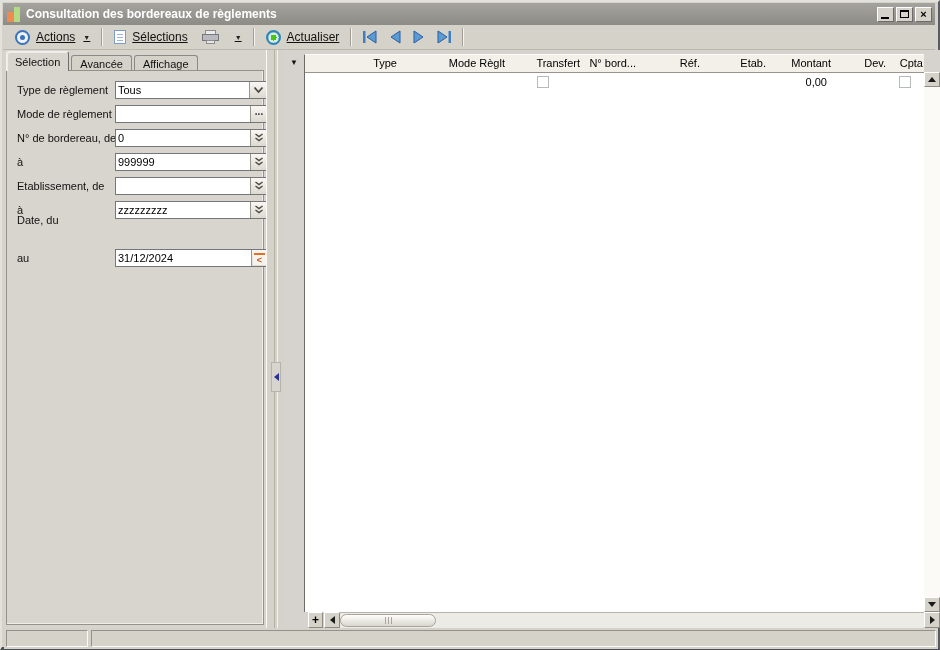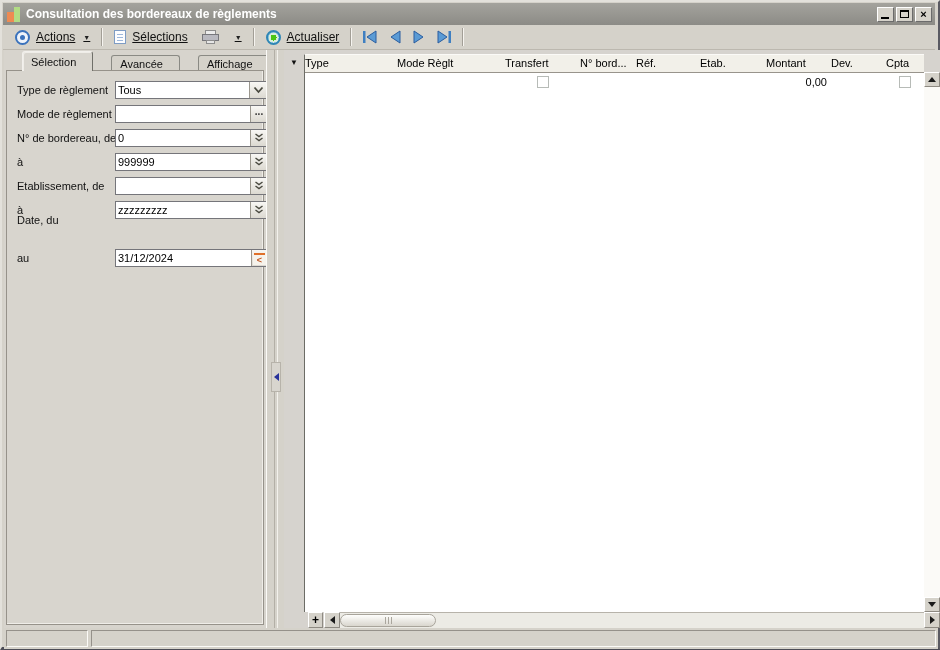--- a/index.html
+++ b/index.html
@@ -35,22 +35,22 @@
   .icon-printer { width:17px; height:14px; position:relative; }
   .icon-printer .paper { position:absolute; left:3px; top:0; width:11px; height:5px; background:#ececec; border:1px solid #8d8d8d; }
   .icon-printer .body { position:absolute; left:0; top:4px; width:17px; height:7px; background:#b9b9c0; border:1px solid #77777c; }
   .icon-printer .tray { position:absolute; left:4px; top:10px; width:9px; height:4px; background:#e6e6e6; border:1px solid #8d8d8d; }
   .icon-refresh { width:15px; height:15px; border-radius:50%; border:2px solid #2f86b5;
     background:radial-gradient(circle at 50% 50%, #49c515 0 3px, #d9eedd 3px 5px, #8fc7e2 5px); }
   .nav-btn { padding:2px 5px; display:flex; align-items:center; }
   
   .leftpanel { position:absolute; left:2px; top:48px; width:262px; height:578px; background:#d7d4cd; }
   .tabs { position:absolute; left:2px; top:1px; height:20px; display:flex; align-items:flex-end; }
-  .tab { position:relative; font-size:11px; padding:2px 16px 2px 8px; background:#d5d2ca;
-    border:1px solid #8a8a84; border-bottom:none; border-radius:3px 3px 0 0; margin-right:2px; height:16px; color:#111;margin-left:16px; }
+  .tab { position:relative; font-size:11px; padding:2px 8px 2px 8px; background:#d5d2ca;
+    border:1px solid #8a8a84; border-bottom:none; border-radius:3px 3px 0 0; margin-right:2px; height:16px; color:#111; }
   .tab.active { height:20px; padding-top:4px; background:#d8d5ce; z-index:3;
     border-color:#f2f0ec #6f6f69 transparent #f2f0ec; box-shadow:inset 1px 1px 0 #efede8; }
   .fieldbox { position:absolute; left:2px; top:20px; width:258px; bottom:3px;
     border:1px solid #96928a; box-shadow:inset -1px -1px 0 #efede8; background:#d8d5ce; }
   .frow { position:absolute; left:0; width:100%; height:18px; }
   .frow .flabel { position:absolute; left:10px; top:3px; font-size:11px; color:#111; white-space:nowrap; }
   .ctrl { position:absolute; left:108px; width:153px; height:18px; border:1px solid #75757a; background:#fff; display:flex; }
   .ctrl input { flex:1; min-width:0; border:none; outline:none; font-family:"Liberation Sans",sans-serif;
     font-size:11px; padding:1px 2px; background:#fff; color:#000; }
   .cbtn { flex:0 0 auto; background:linear-gradient(#f8f7f4,#dcd9d1); border-left:1px solid #9b978e;
@@ -68,21 +68,21 @@
   .split-btn { position:absolute; left:4px; top:312px; width:10px; height:30px; background:#d8d5ce;
     border:1px solid #b7b3aa; display:flex; align-items:center; justify-content:center; }
   .split-btn .tri-left { width:0; height:0; border-top:4px solid transparent; border-bottom:4px solid transparent; border-right:5px solid #28329b; }
   
   .gridpanel { position:absolute; left:282px; top:48px; width:656px; height:578px; background:#d6d3ce; }
   .selstrip { position:absolute; left:0; top:4px; width:20px; bottom:16px; background:#d6d3ce; text-align:center; }
   .selstrip .selglyph { font-size:8px; color:#111; line-height:14px; display:block; margin-top:2px; }
   .gridmain { position:absolute; left:20px; top:4px; width:620px; bottom:16px; background:#fff;
     border-left:1px solid #6c6c66; border-top:1px solid #fbfaf7; overflow:hidden; }
   .gridheader { height:18px; background:#f2f0e9; border-bottom:1px solid #98948c; display:flex; }
-  .hcell { font-size:11px; color:#000; text-align:left; padding-top:2px; white-space:nowrap; overflow:hidden; }
+  .hcell { font-size:11px; color:#000; text-align:right; padding-top:2px; white-space:nowrap; overflow:hidden; }
   .c-type{width:92px}.c-mode{width:108px}.c-transfert{width:75px}.c-nbord{width:56px}
   .c-ref{width:64px}.c-etab{width:66px}.c-montant{width:65px}.c-dev{width:55px}.c-cpta{width:37px}
   .gridrow { height:17px; display:flex; align-items:center; }
   .rcell { height:17px; display:flex; align-items:center; justify-content:center; }
   .rcell.num { justify-content:flex-end; padding-right:4px; font-size:11px; color:#000; }
   .gcheckbox { width:12px; height:12px; background:#fff; border:1px solid #b7bbb7; }
   
   .vscroll { position:absolute; right:0; top:22px; width:16px; bottom:16px; background:#fbfaf7; }
   .sbtn { position:absolute; width:16px; height:15px; background:#d5d2ca;
     border:1px solid; border-color:#ffffff #8e8a82 #8e8a82 #ffffff; display:flex; align-items:center; justify-content:center; }

